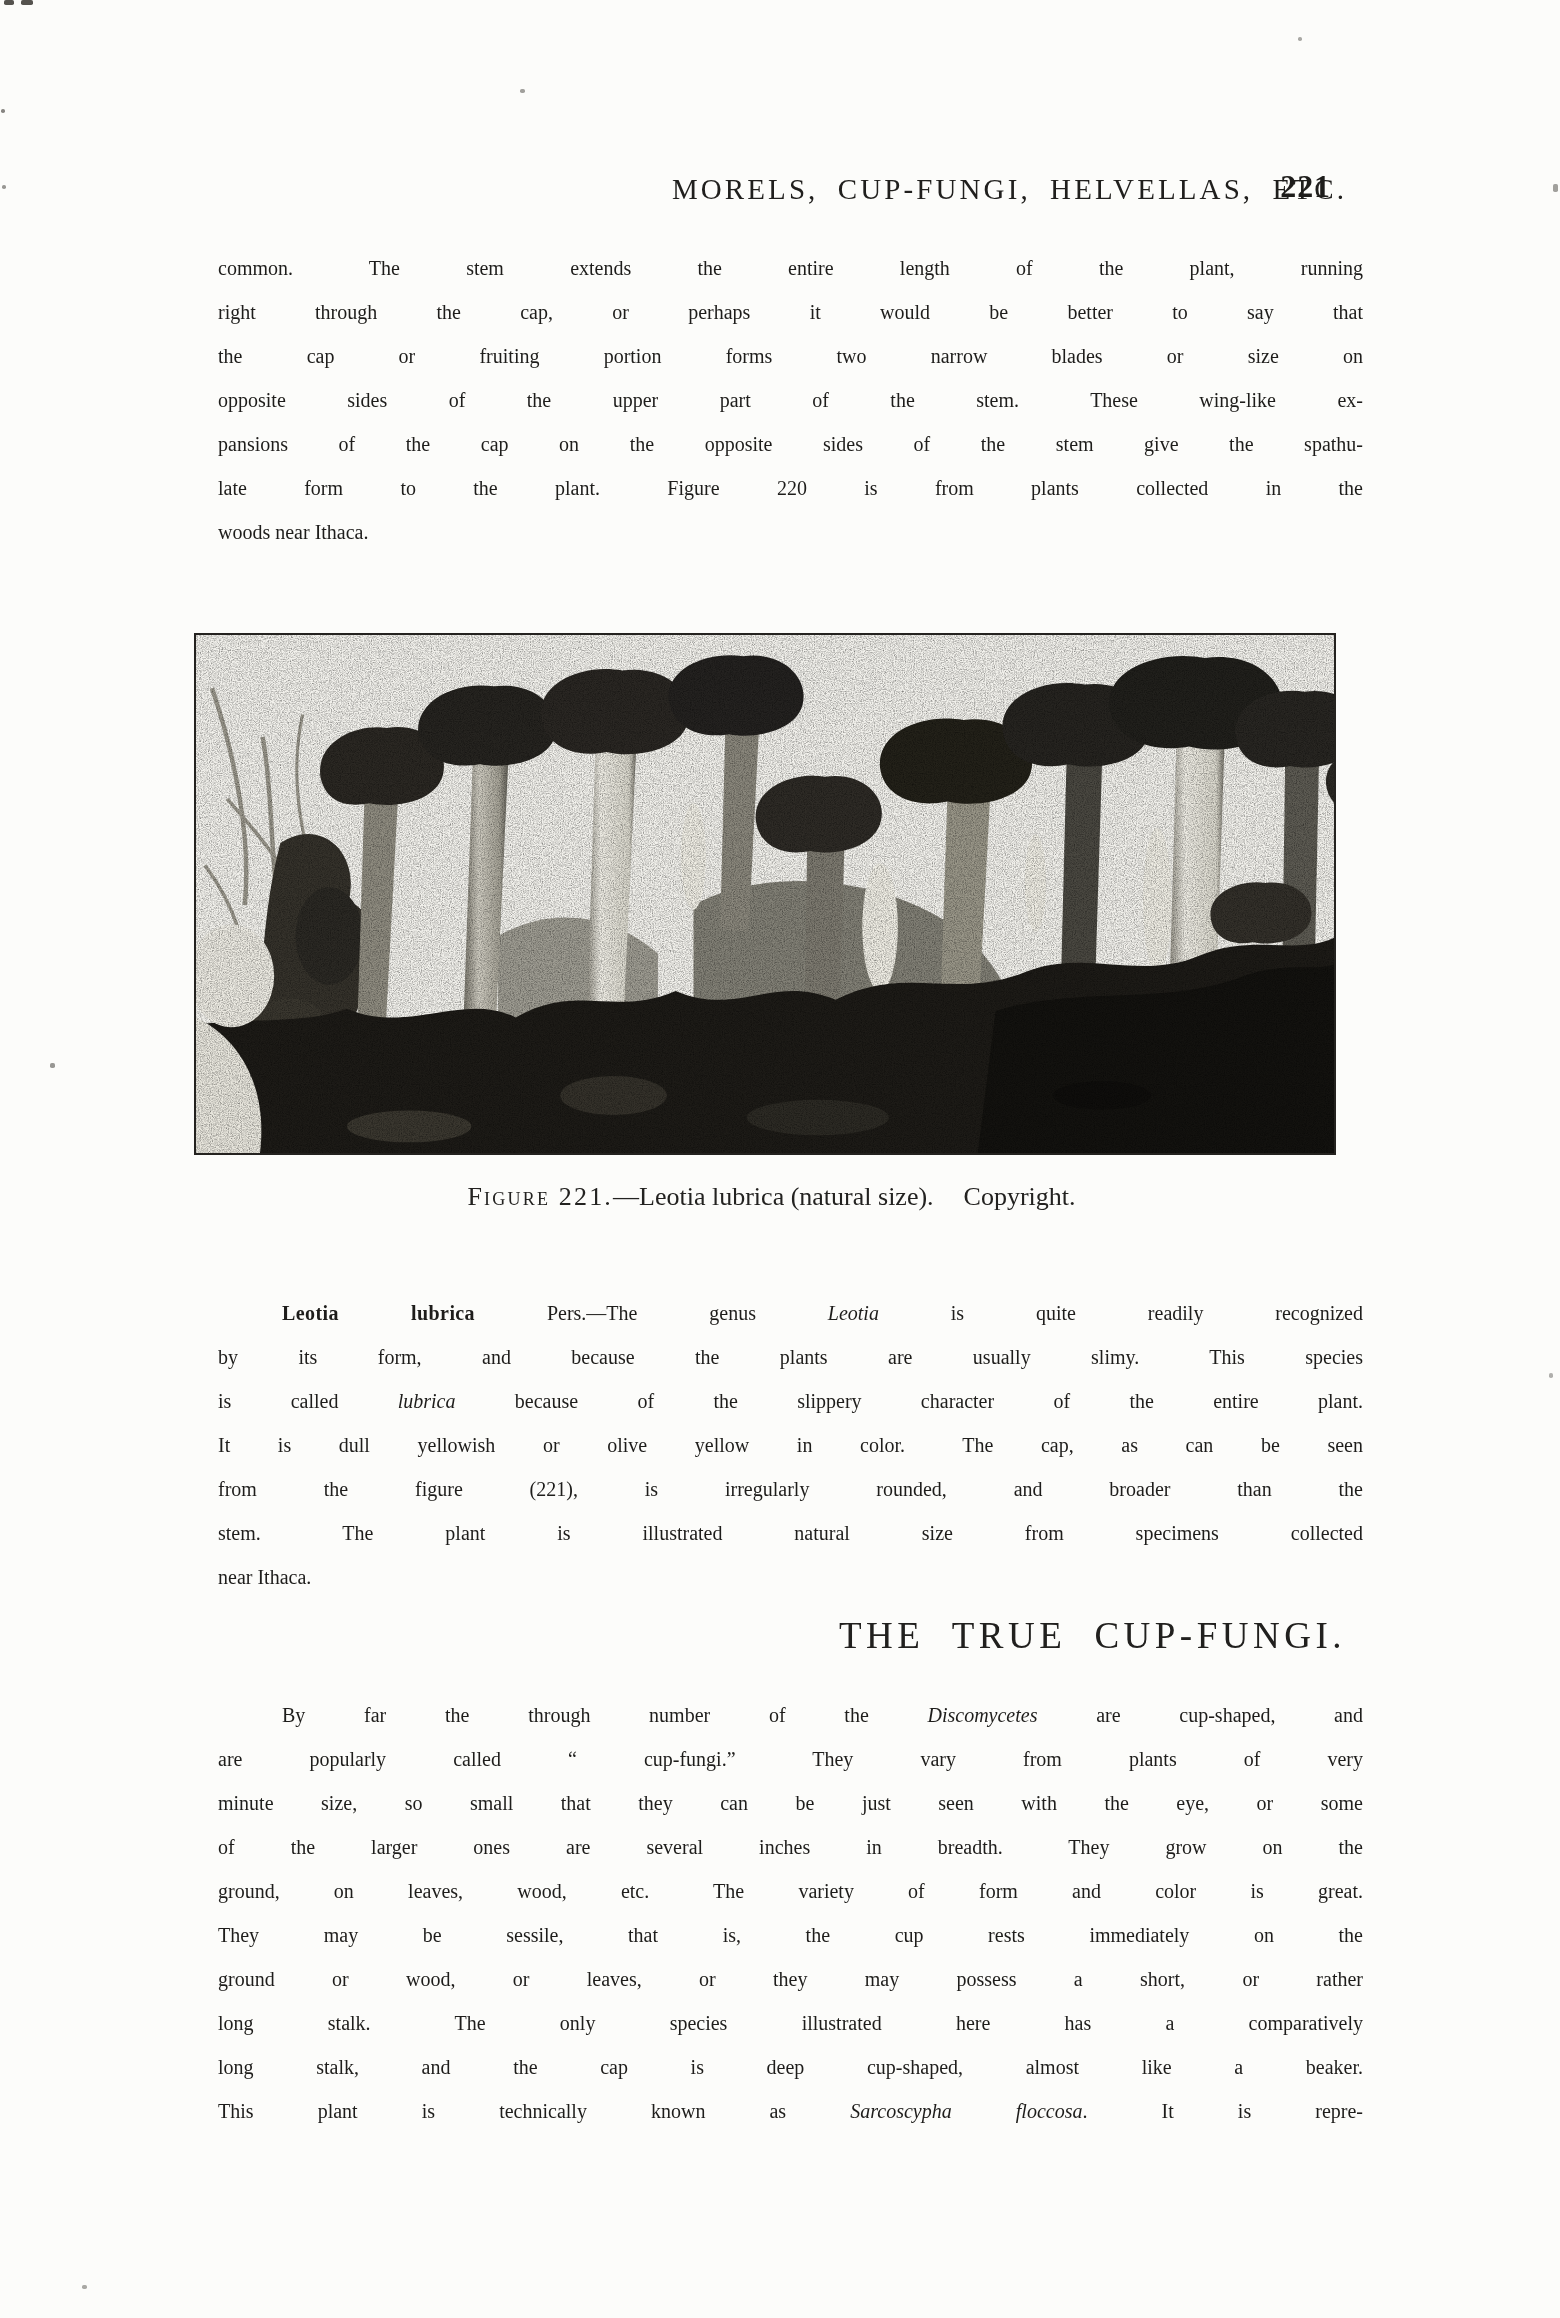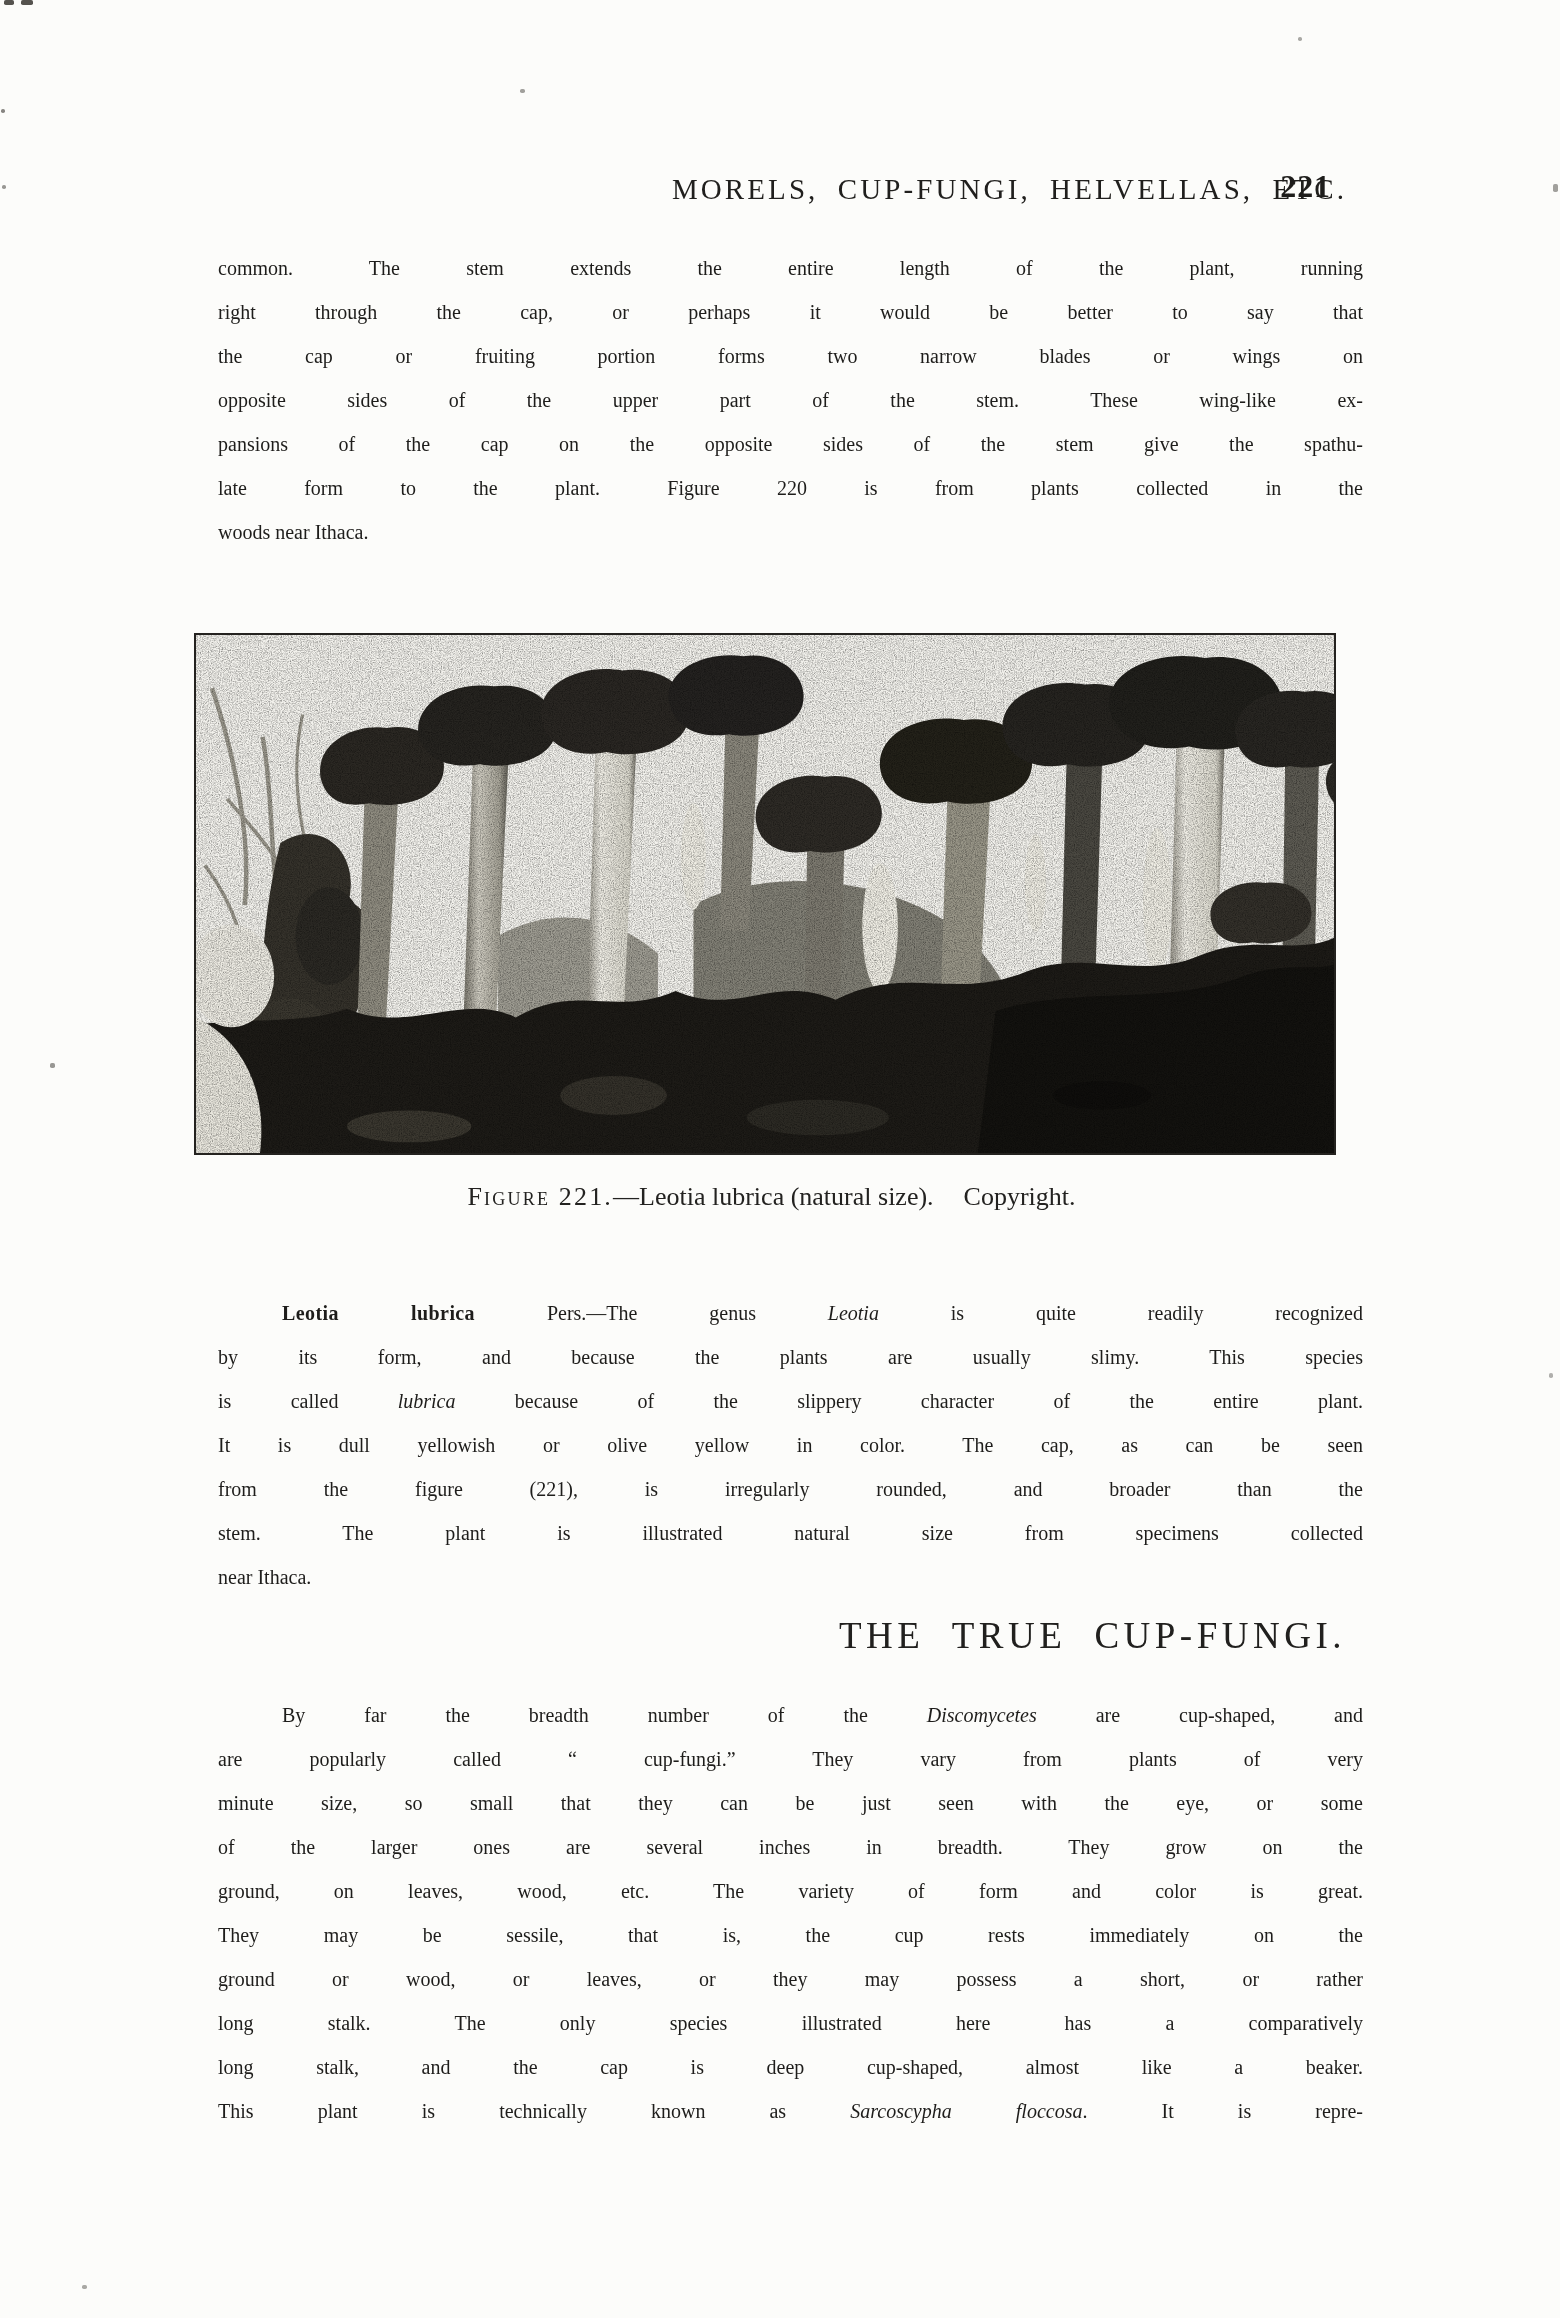--- a/index.html
+++ b/index.html
@@ -65,21 +65,21 @@
 <div class="page">
 
   <div class="running-header">
     <div class="header-title">MORELS, CUP-FUNGI, HELVELLAS, ETC.</div>
     <div class="page-number">221</div>
   </div>
 
   <div class="para p1">
       <div class="line"><span>common.  The stem extends the entire length of the plant, running</span></div>
       <div class="line"><span>right through the cap, or perhaps it would be better to say that</span></div>
-      <div class="line"><span>the cap or fruiting portion forms two narrow blades or wings on</span></div>
+      <div class="line"><span>the cap or fruiting portion forms two narrow blades or size on</span></div>
       <div class="line"><span>opposite sides of the upper part of the stem.  These wing-like ex-</span></div>
       <div class="line"><span>pansions of the cap on the opposite sides of the stem give the spathu-</span></div>
       <div class="line"><span>late form to the plant.  Figure 220 is from plants collected in the</span></div>
       <div class="line last"><span>woods near Ithaca.</span></div>
     </div>
 
   <div class="photo">
     <svg viewBox="0 0 1281 585" preserveAspectRatio="none">
       <defs>
         <filter id="grain" x="0%" y="0%" width="100%" height="100%">
@@ -185,21 +185,21 @@
       <div class="line"><span>is called </span><span class="i">lubrica</span><span> because of the slippery character of the entire plant.</span></div>
       <div class="line"><span>It is dull yellowish or olive yellow in color.  The cap, as can be seen</span></div>
       <div class="line"><span>from the figure (221), is irregularly rounded, and broader than the</span></div>
       <div class="line"><span>stem.  The plant is illustrated natural size from specimens collected</span></div>
       <div class="line last"><span>near Ithaca.</span></div>
     </div>
 
   <h2 class="section-heading">THE TRUE CUP-FUNGI.</h2>
 
   <div class="para p3">
-      <div class="line indent"><span>By far the breadth number of the </span><span class="i">Discomycetes</span><span> are cup-shaped, and</span></div>
+      <div class="line indent"><span>By far the through number of the </span><span class="i">Discomycetes</span><span> are cup-shaped, and</span></div>
       <div class="line"><span>are popularly called “ cup-fungi.”  They vary from plants of very</span></div>
       <div class="line"><span>minute size, so small that they can be just seen with the eye, or some</span></div>
       <div class="line"><span>of the larger ones are several inches in breadth.  They grow on the</span></div>
       <div class="line"><span>ground, on leaves, wood, etc.  The variety of form and color is great.</span></div>
       <div class="line"><span>They may be sessile, that is, the cup rests immediately on the</span></div>
       <div class="line"><span>ground or wood, or leaves, or they may possess a short, or rather</span></div>
       <div class="line"><span>long stalk.  The only species illustrated here has a comparatively</span></div>
       <div class="line"><span>long stalk, and the cap is deep cup-shaped, almost like a beaker.</span></div>
       <div class="line"><span>This plant is technically known as </span><span class="i">Sarcoscypha floccosa</span><span>.  It is repre-</span></div>
     </div>

